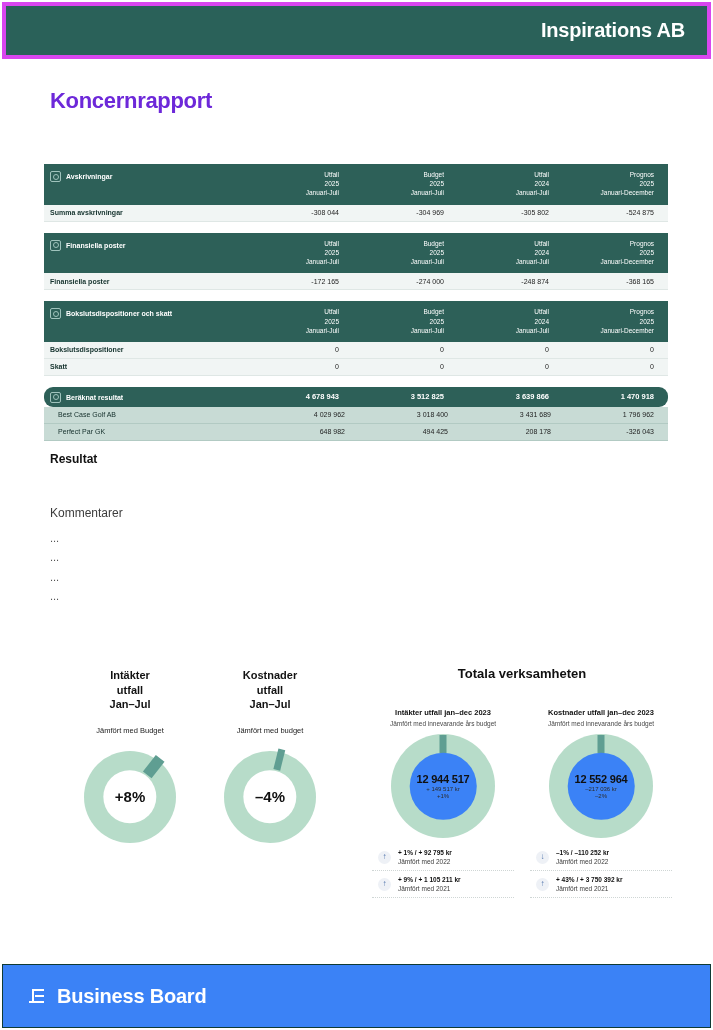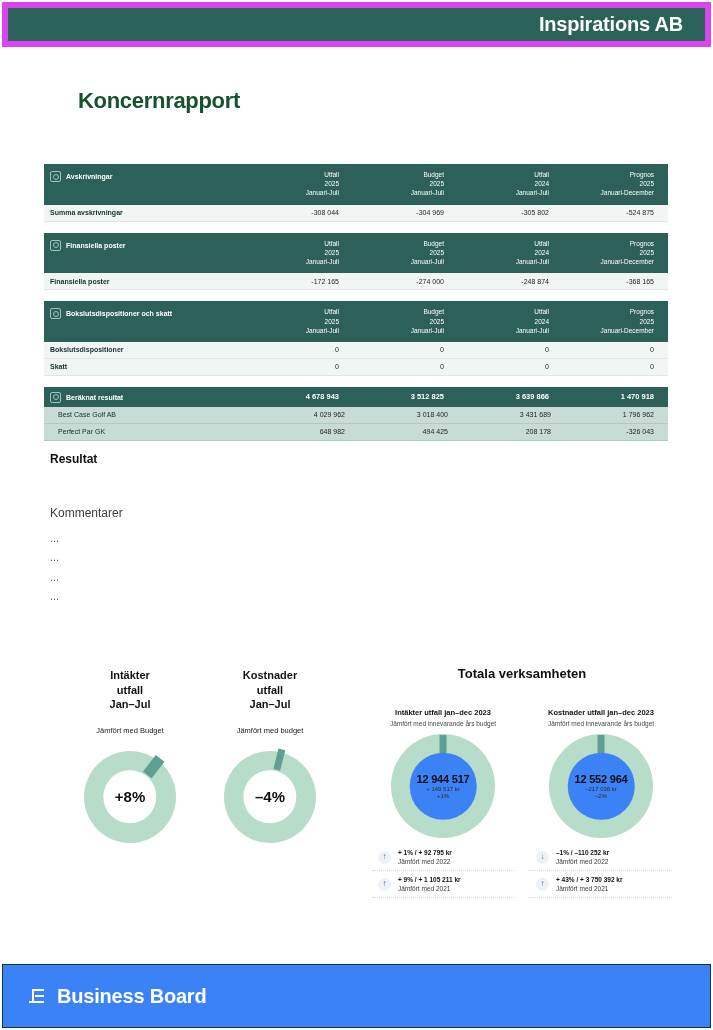--- a/index.html
+++ b/index.html
@@ -15,46 +15,45 @@
     color: #1b1b1b;
     overflow: hidden;
   }
 
   
   .top-banner {
     position: absolute;
     left: 2px;
     top: 2px;
     width: 709px;
-    height: 45px;
+    height: 57px;
     background: #2a6159;
     box-sizing: border-box;
     display: flex;
     align-items: center;
     justify-content: flex-end;
-    border: 6px solid #d946ef;
+    border: 4px solid #d946ef;
   }
   .company-name {
     color: #ffffff;
     font-size: 20px;
     font-weight: bold;
     letter-spacing: -0.2px;
     padding-right: 22px;
   }
 
   
   .page-title {
     position: absolute;
     left: 50px;
     top: 88px;
     font-size: 22px;
     font-weight: bold;
     letter-spacing: -0.3px;
-    color: #14532d;
-    margin-left: 28px;
+    color: #6d28d9;
   }
 
   
   .tables-area {
     position: absolute;
     left: 44px;
     top: 164px;
     width: 624px;
   }
   .tbl {
@@ -64,21 +63,21 @@
   }
   .tbl-head {
     background: #2d6058;
     color: #ffffff;
     display: flex;
     align-items: flex-start;
     padding: 6px 8px 7px 6px;
     box-sizing: border-box;
     min-height: 35px;
   }
-  .tbl-head.compact { min-height: 19px; align-items: center; padding: 4px 8px 4px 6px; }
+  .tbl-head.compact { min-height: 19px; align-items: center; padding: 4px 8px 4px 6px; border-radius: 9px; }
 
   .head-label {
     display: flex;
     align-items: center;
     gap: 5px;
     flex: 0 0 190px;
     font-size: 7px;
     font-weight: bold;
     padding-top: 1px;
   }

